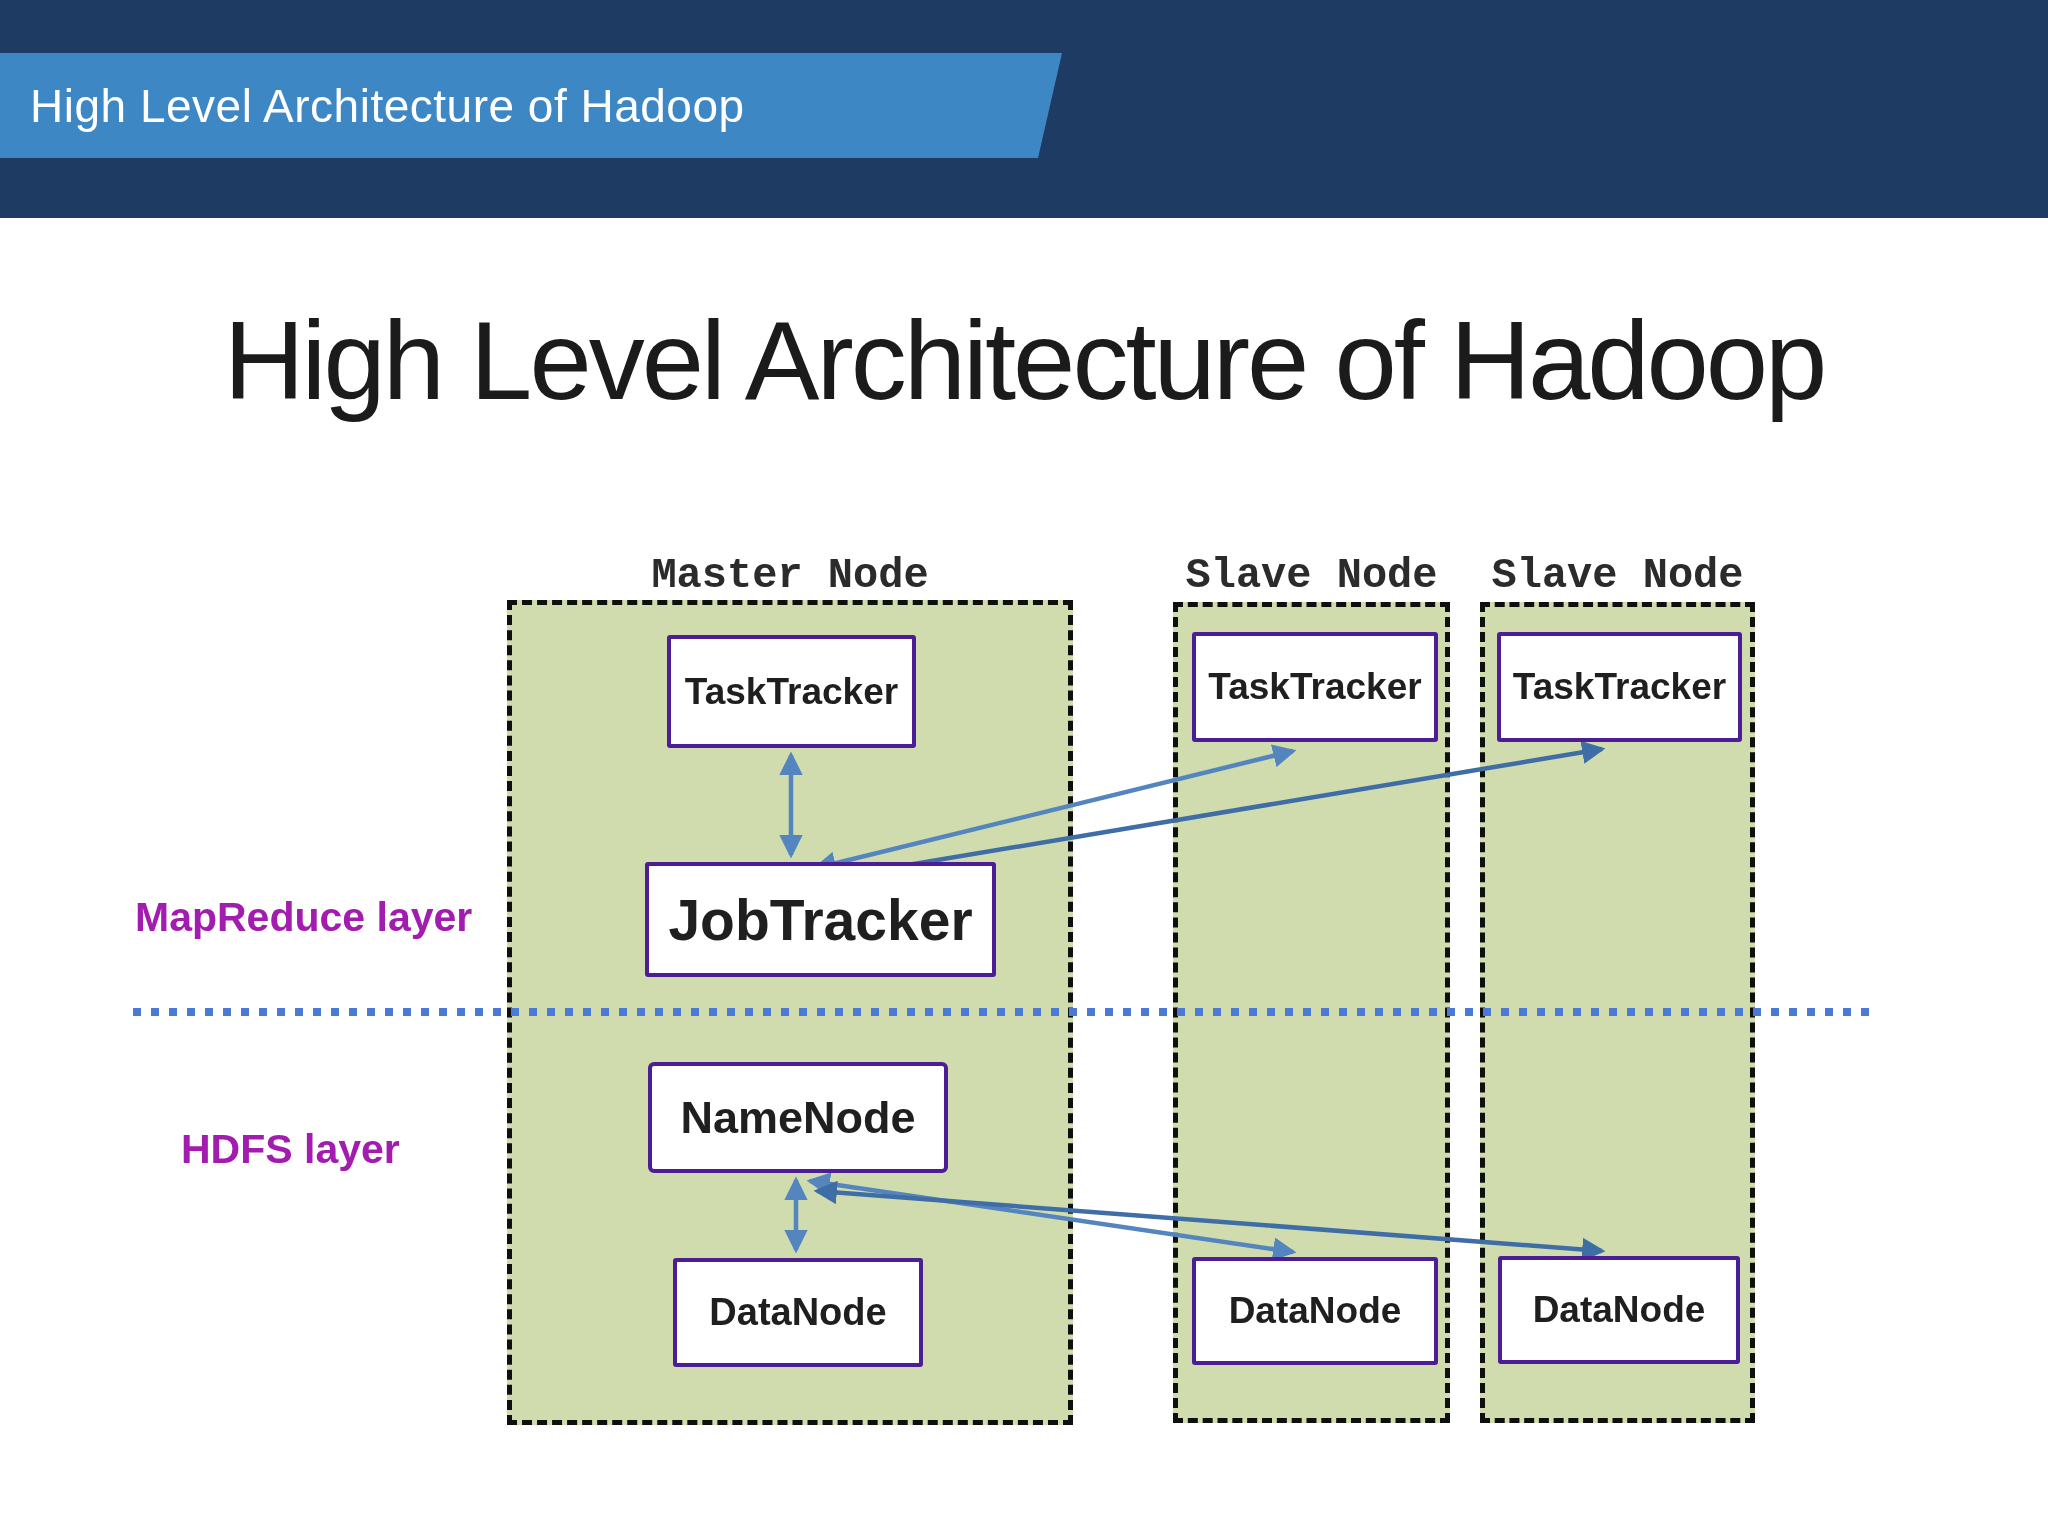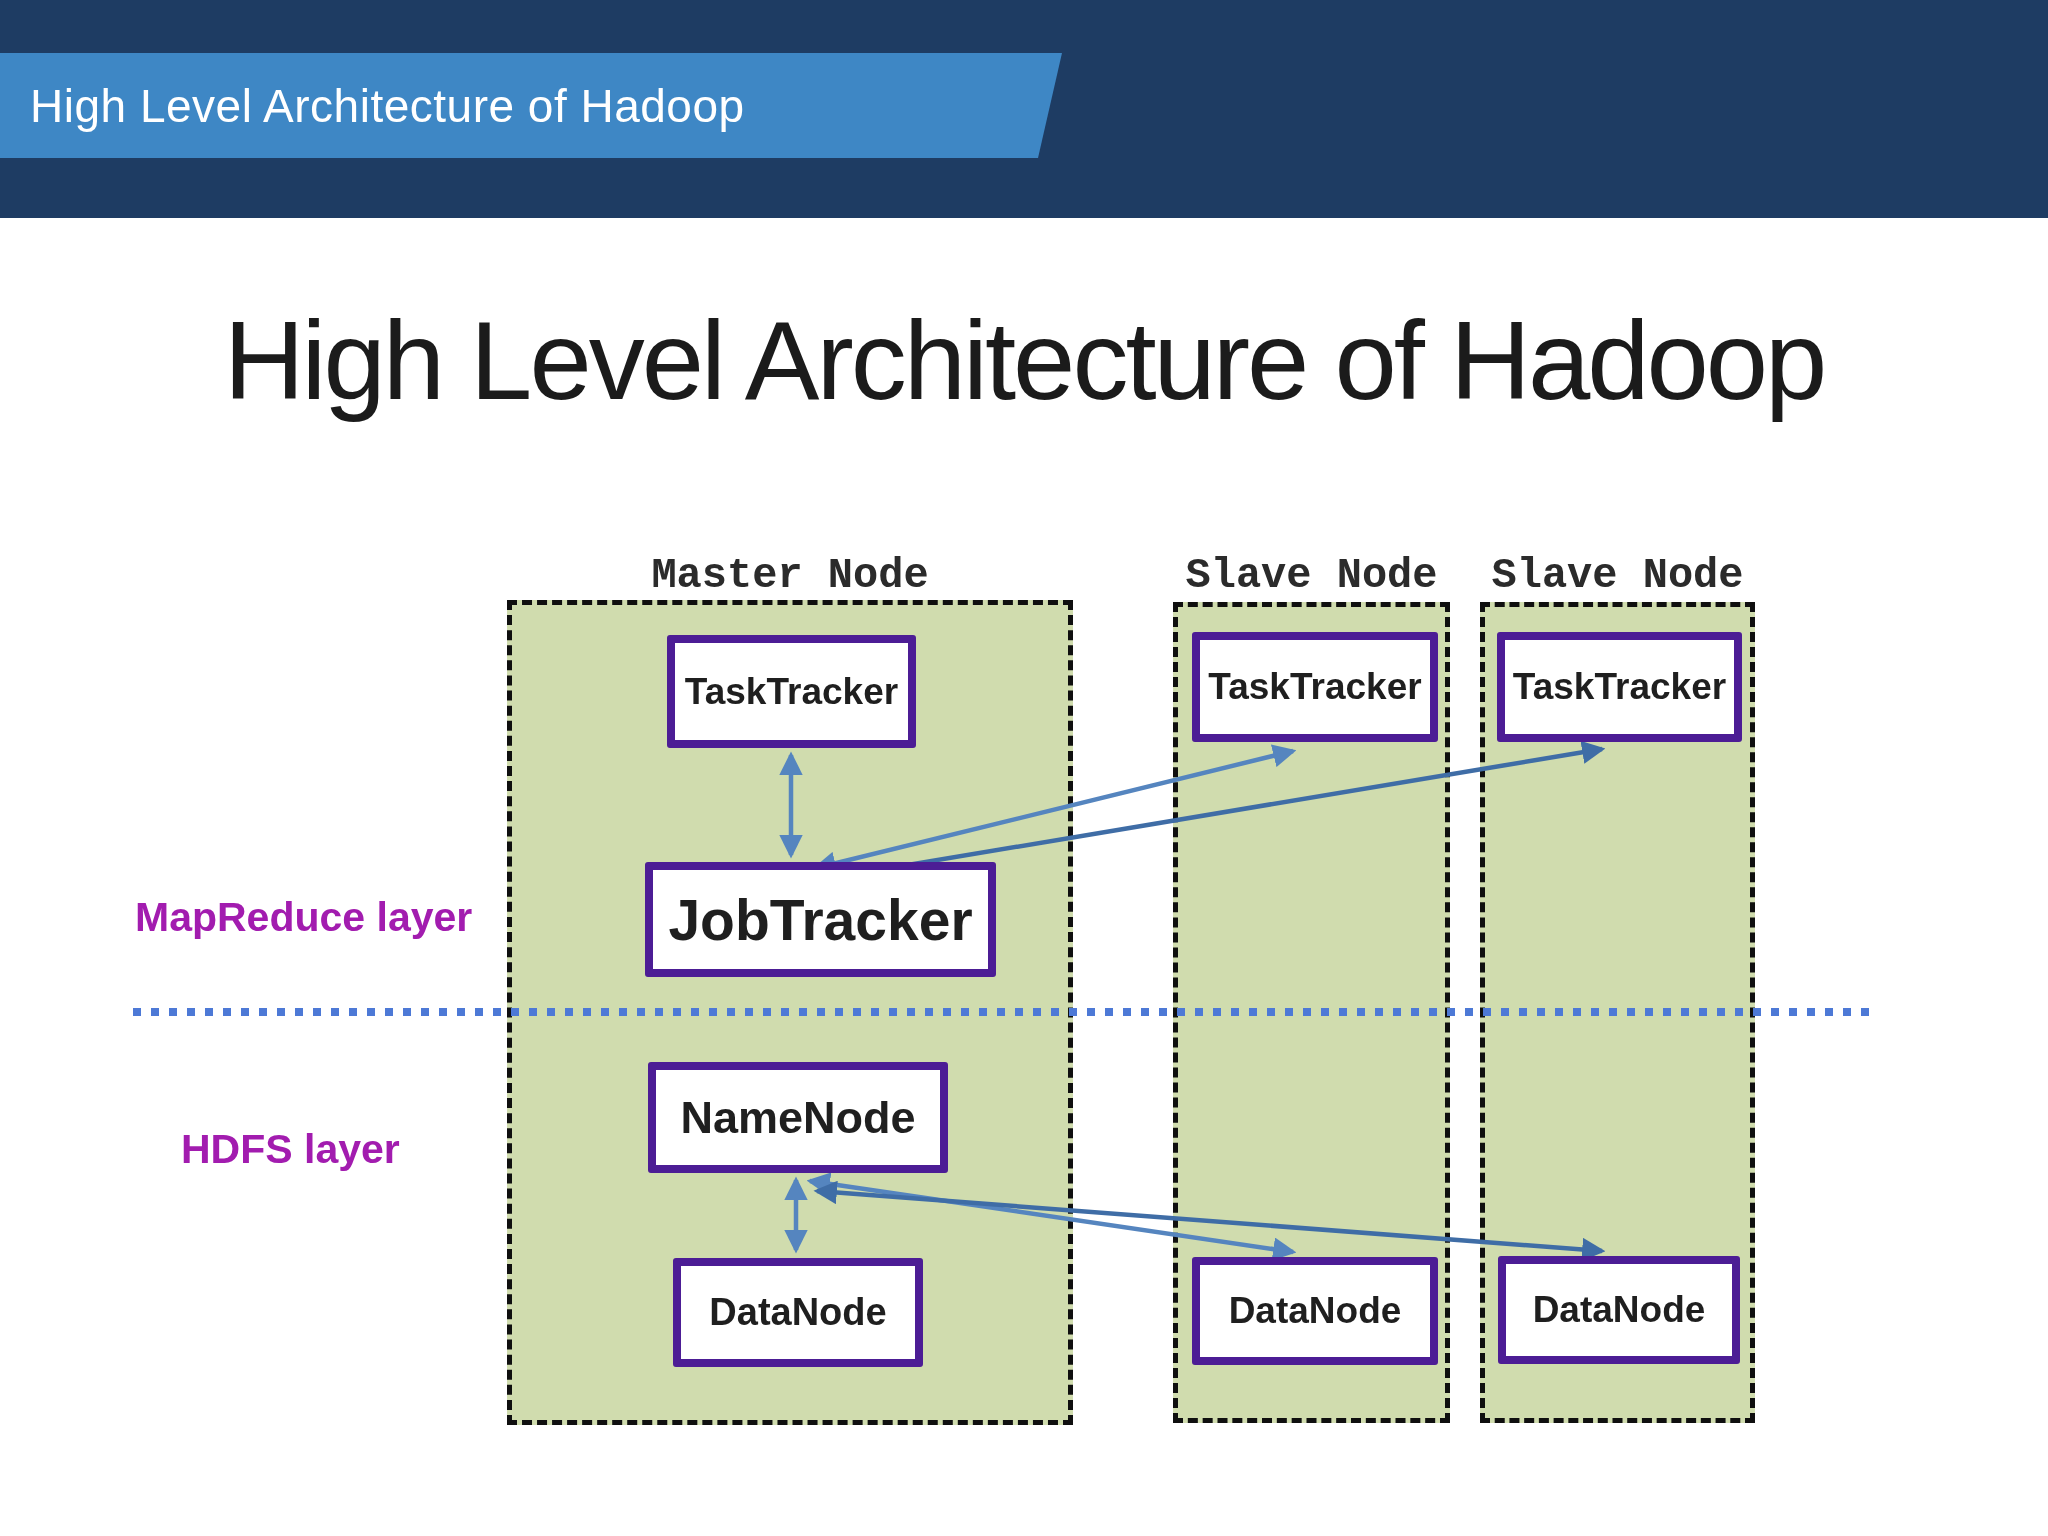--- a/index.html
+++ b/index.html
@@ -41,27 +41,27 @@
     position: absolute; text-align: center; color: #2b2b2b;
     font-size: 42px; font-weight: 600; white-space: nowrap; font-family: Liberation Mono, monospace;
   }
   .gt-master { left: 507px; top: 552px; width: 566px; }
   .gt-slave1 { left: 1173px; top: 552px; width: 277px; }
   .gt-slave2 { left: 1480px; top: 552px; width: 275px; }
 
   
   .node-box {
     position: absolute; background: #ffffff;
-    border: 8px solid #4c1d95; border-radius: 3px;
+    border: 4px solid #4c1d95; border-radius: 3px;
     display: flex; align-items: center; justify-content: center;
     color: #1f1f1f; font-weight: bold; white-space: nowrap;
   }
   .nb-tt-master { left: 667px; top: 635px; width: 249px; height: 113px; font-size: 37px; }
   .nb-jobtracker { left: 645px; top: 862px; width: 351px; height: 115px; font-size: 57px; }
-  .nb-namenode  { left: 648px; top: 1062px; width: 300px; height: 111px; font-size: 45px; }
+  .nb-namenode  { left: 648px; top: 1062px; width: 300px; height: 111px; font-size: 45px; border-radius: 6px; }
   .nb-dn-master { left: 673px; top: 1258px; width: 250px; height: 109px; font-size: 38px; }
   .nb-tt-slave1 { left: 1192px; top: 632px; width: 246px; height: 110px; font-size: 37px; }
   .nb-tt-slave2 { left: 1497px; top: 632px; width: 245px; height: 110px; font-size: 37px; }
   .nb-dn-slave1 { left: 1192px; top: 1257px; width: 246px; height: 108px; font-size: 37px; }
   .nb-dn-slave2 { left: 1498px; top: 1256px; width: 242px; height: 108px; font-size: 37px; }
 
   
   .layer-label {
     position: absolute; color: #a21caf; font-weight: bold; font-size: 41px; white-space: nowrap;
   }

